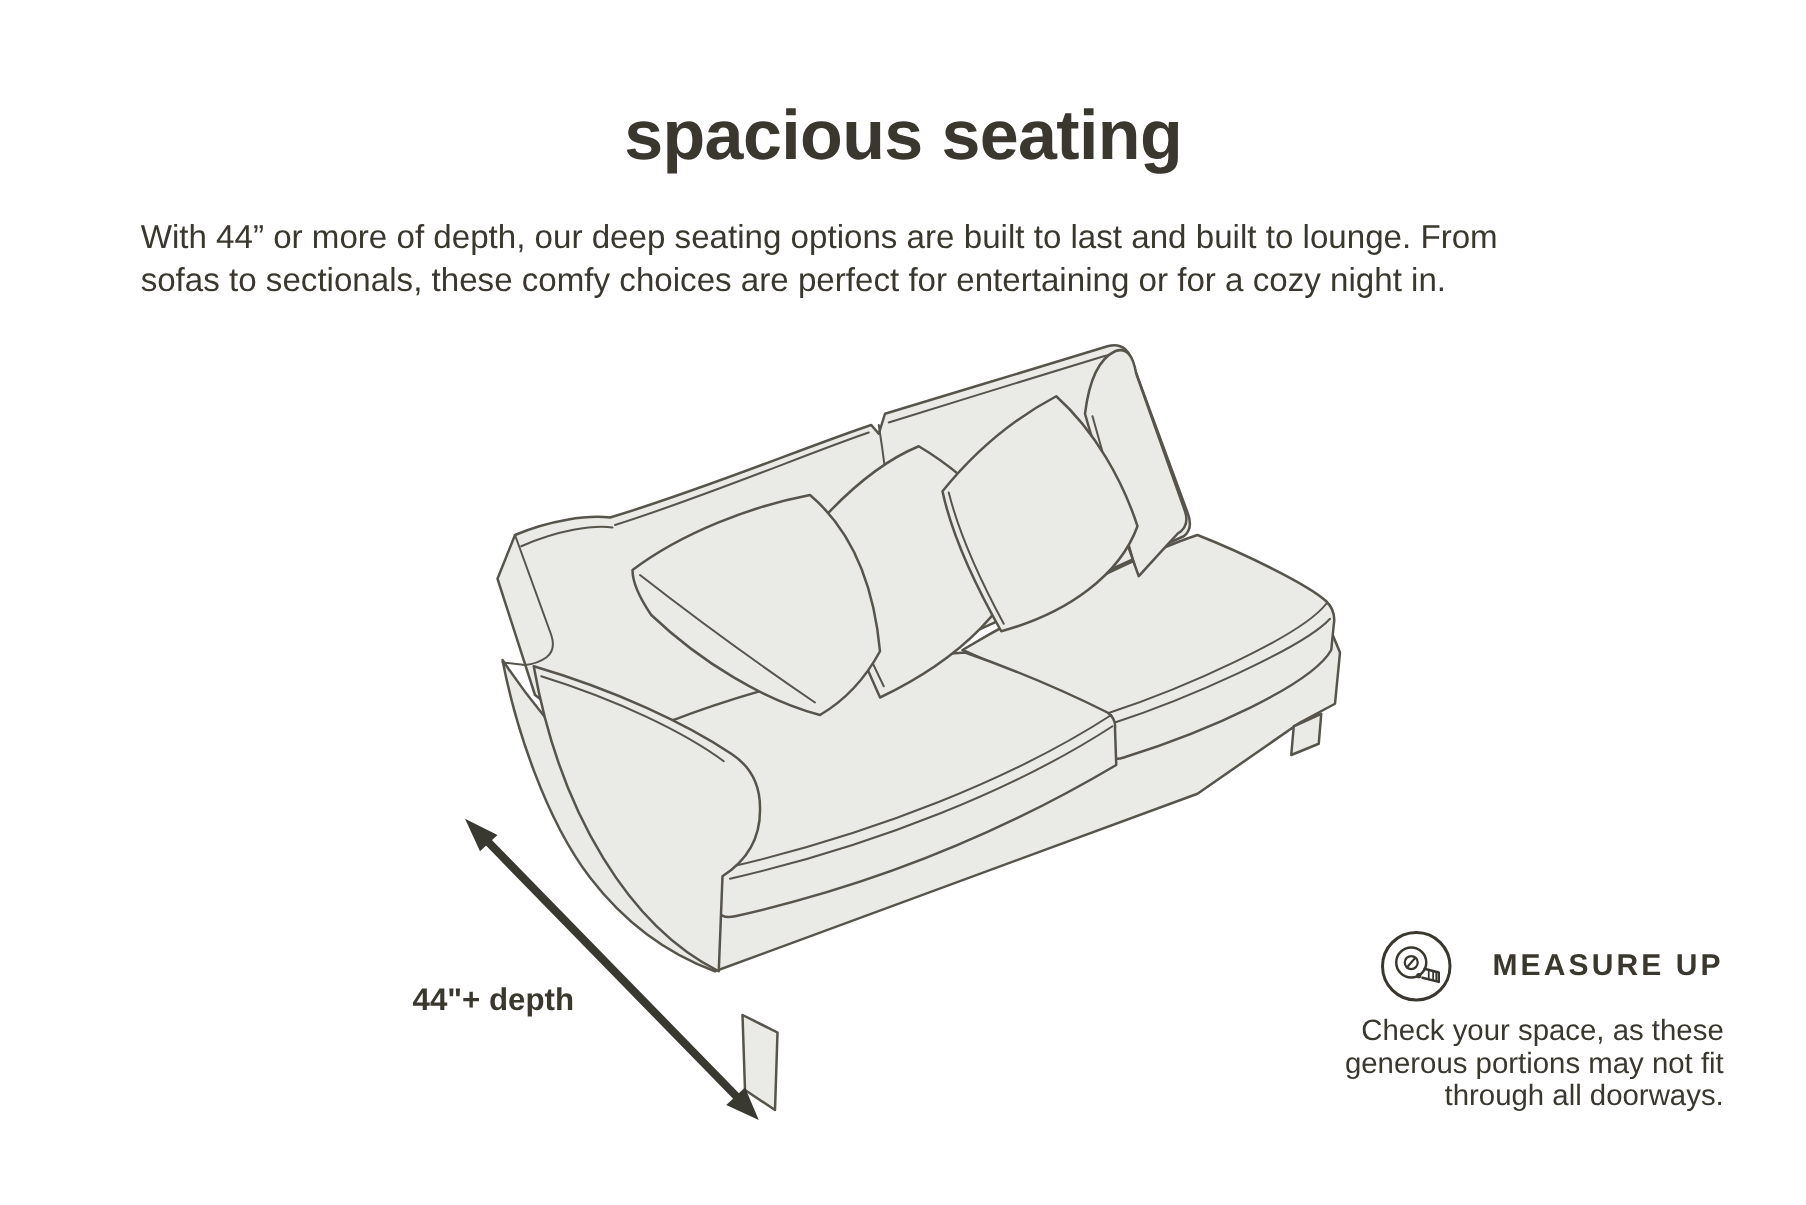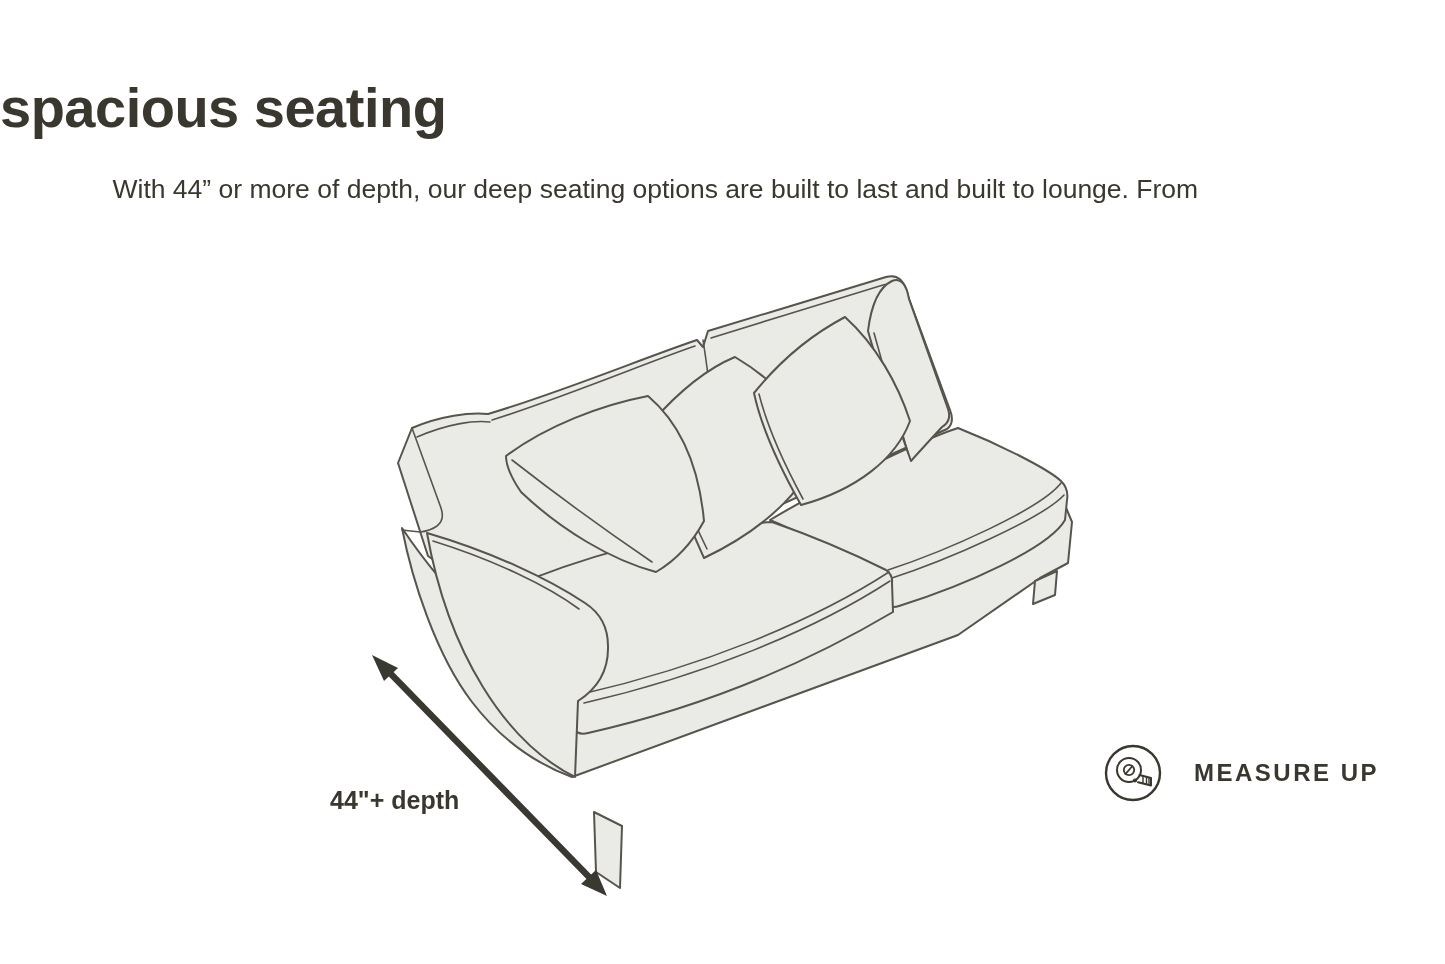--- a/index.html
+++ b/index.html
@@ -6,21 +6,21 @@
   body {
     width: 1445px; height: 964px;
     background: #ffffff;
     font-family: "Liberation Sans", sans-serif;
     color: #3a372f;
     position: relative;
     overflow: hidden;
   }
   .page-title {
     position: absolute; top: 80px; left: 0; width: 100%;
-    text-align: left;
+    text-align: center;
     font-size: 56px; font-weight: bold; letter-spacing: -0.5px;
     line-height: 1;
   }
   .intro {
     position: absolute; top: 172px; left: 50%;
     transform: translateX(-50%);
     width: 1220px;
     text-align: left;
     font-size: 26.5px; line-height: 35px;
   }
@@ -52,20 +52,21 @@
   .measure-body div { white-space: nowrap; }
   svg { display: block; }
 </style>
 </head>
 <body>
 
 <div class="page-title">spacious seating</div>
 
 <div class="intro">
   <div>With 44” or more of depth, our deep seating options are built to last and built to lounge. From</div>
+  <div>sofas to sectionals, these comfy choices are perfect for entertaining or for a cozy night in.</div>
 </div>
 
 <div class="sofa-wrap">
   <svg width="760" height="690" viewBox="360 250 760 690">
     <g fill="#eaeae7" stroke="#57544c" stroke-width="2" stroke-linejoin="round" stroke-linecap="round">
 
       <g>
         <path d="M 398 463 L 412 428 C 440 416 470 412 488 414 C 562 392 646 357 697 340 L 703 347 L 708 331
                  C 762 315 852 287 886 277 Q 903 272 908 296 L 950 410 Q 955 423 947 429
                  C 890 455 790 500 700 542 C 590 580 470 590 428 556 Z"></path>
@@ -138,13 +139,18 @@
           <circle cx="27" cy="28" r="5.2" stroke-width="1.8"></circle>
           <path d="M 23.5 32 L 30 24.5" stroke-width="1.8"></path>
           <path d="M 37.5 33 L 49 36 L 49 43.5 L 36 40.2"></path>
           <path d="M 41 34 L 41 41 M 44.5 35 L 44.5 42 M 47 35.7 L 47 42.7" stroke-width="1.4"></path>
           <circle cx="33" cy="38.5" r="1.4" stroke-width="1.4"></circle>
         </g>
       </svg>
     </span>
     <span class="measure-title">MEASURE UP</span>
   </div>
+  <div class="measure-body">
+    <div>Check your space, as these</div>
+    <div>generous portions may not fit</div>
+    <div>through all doorways.</div>
+  </div>
 </div>
 
 </body></html>

